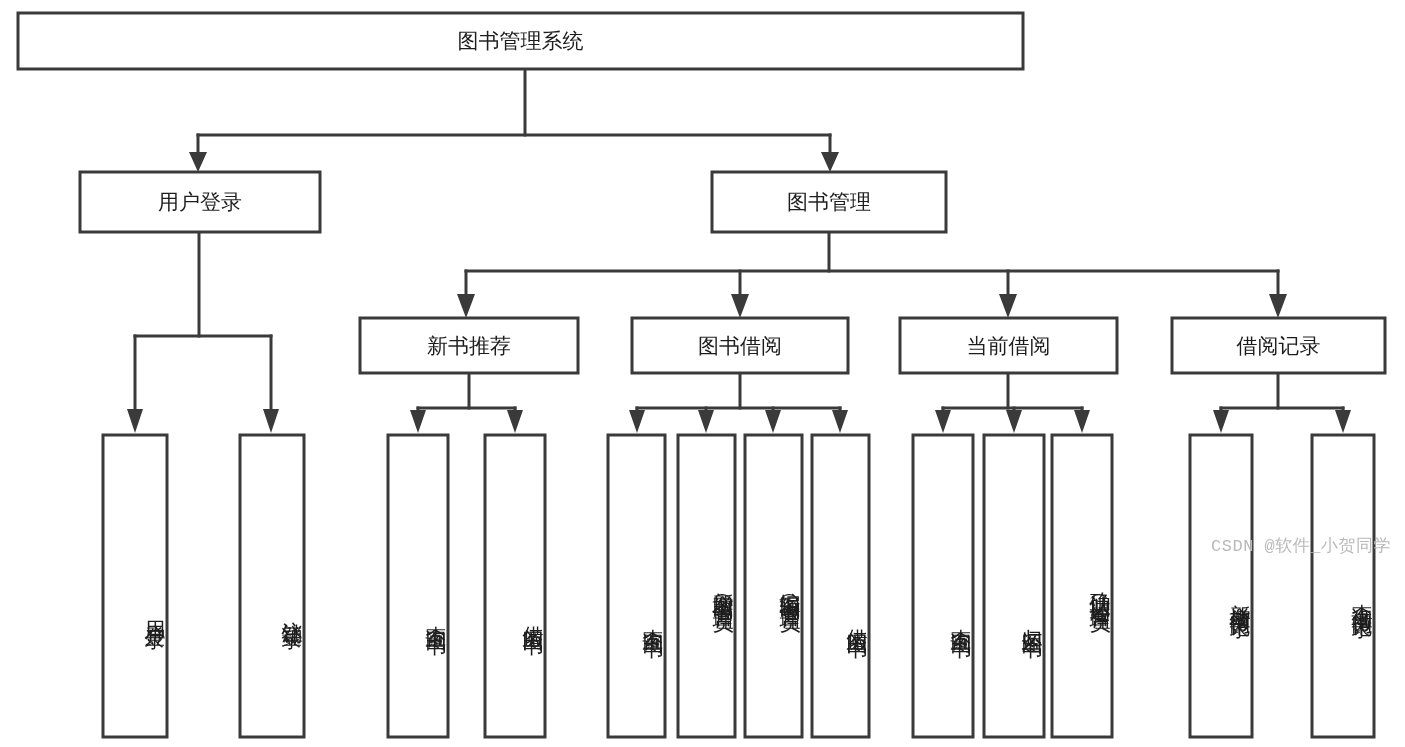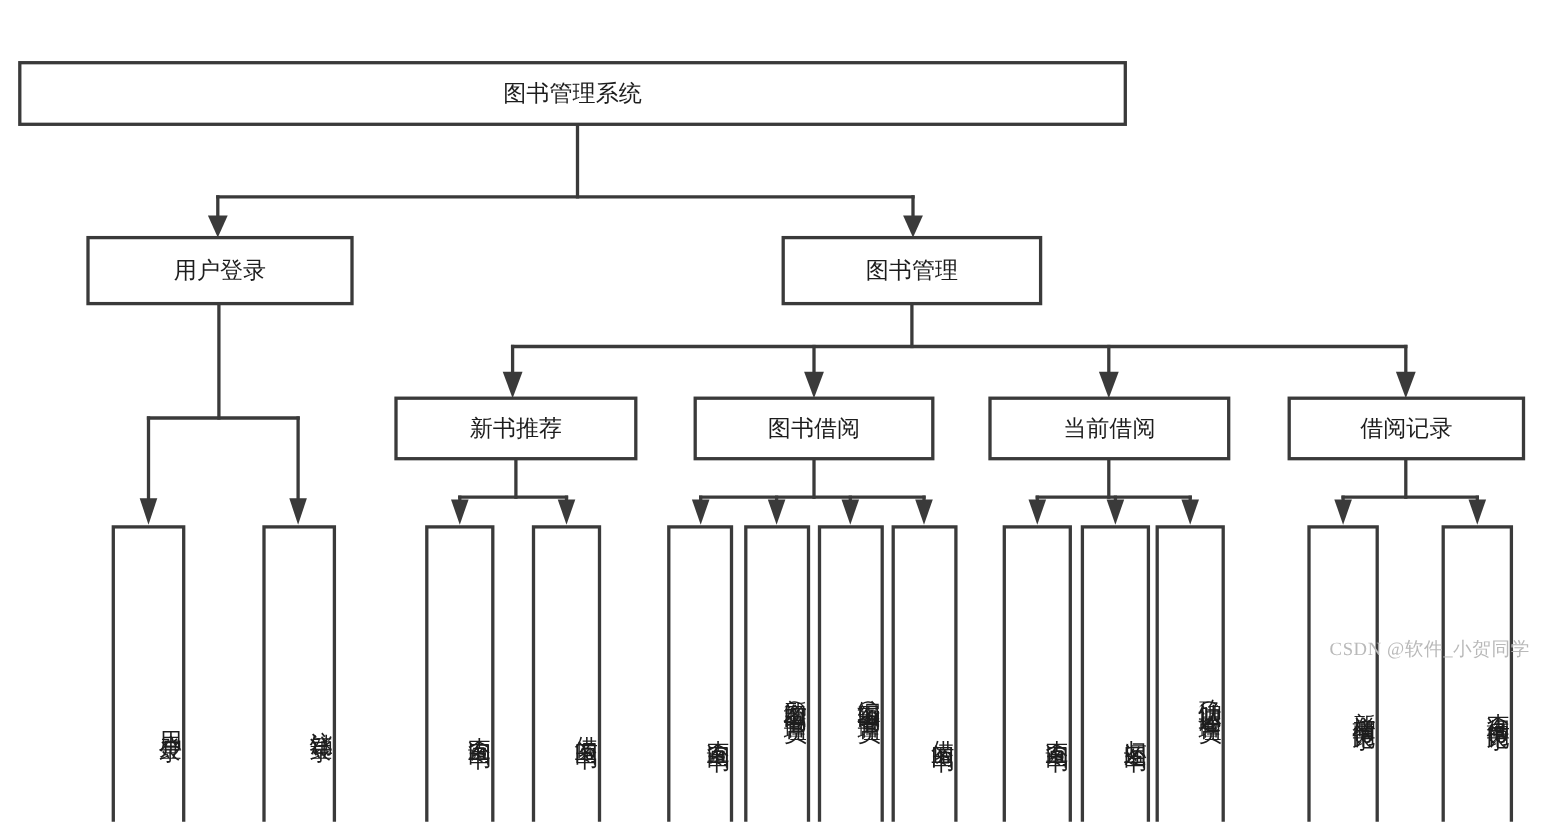--- a/index.html
+++ b/index.html
@@ -12,21 +12,20 @@
     height: 747px;
     font-family: "DejaVu Sans", "Liberation Sans", sans-serif;
     overflow: hidden;
     position: relative;
   }
   #diagram-root {
     position: relative;
     width: 1405px;
     height: 561px;
     background: #ffffff;
-    margin-top: 44px;
   }
   svg.diagram-canvas {
     position: absolute;
     left: 0;
     top: 0;
     width: 1405px;
     height: 747px;
     display: block;
   }
   .node-box {
@@ -63,21 +62,21 @@
     display: flex;
     align-items: flex-start;
     justify-content: center;
     white-space: nowrap;
     pointer-events: none;
   }
   .watermark {
     position: absolute;
     right: 14px;
     bottom: 4px;
-    font-family: Liberation Serif, serif;
+    font-family: Liberation Mono, monospace;
     font-size: 17px;
     color: #b9b9b9;
     white-space: nowrap;
     letter-spacing: 0.5px;
   }
 </style>
 </head>
 <body>
 
 <div id="diagram-root">

